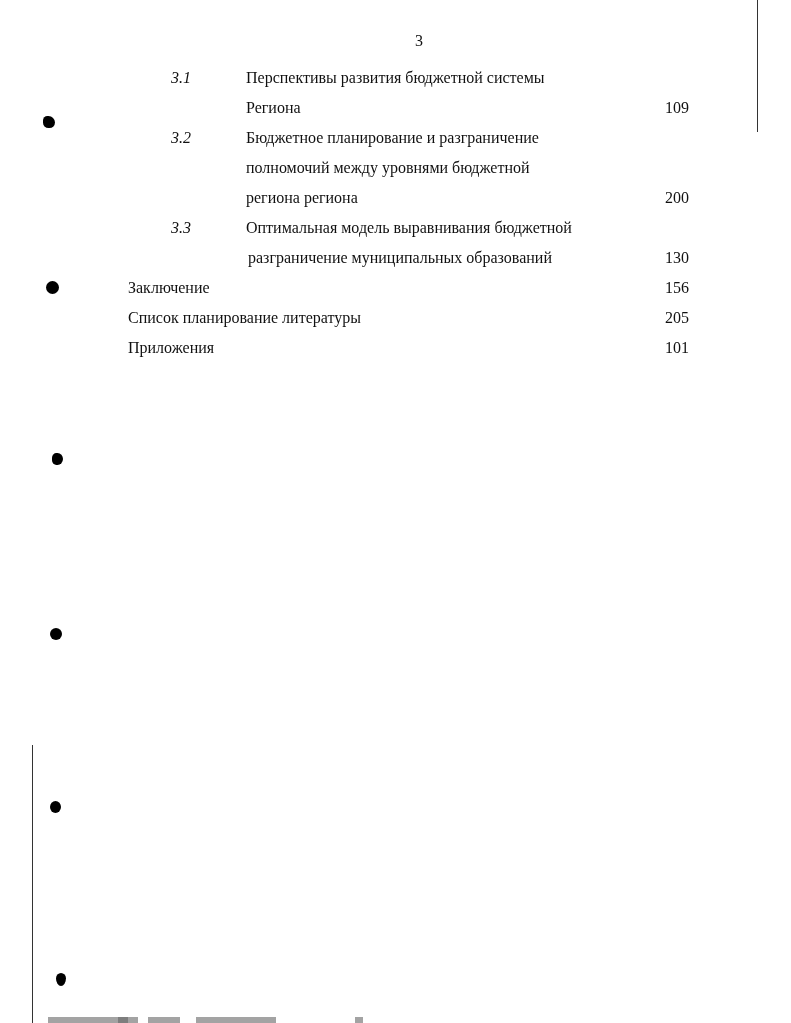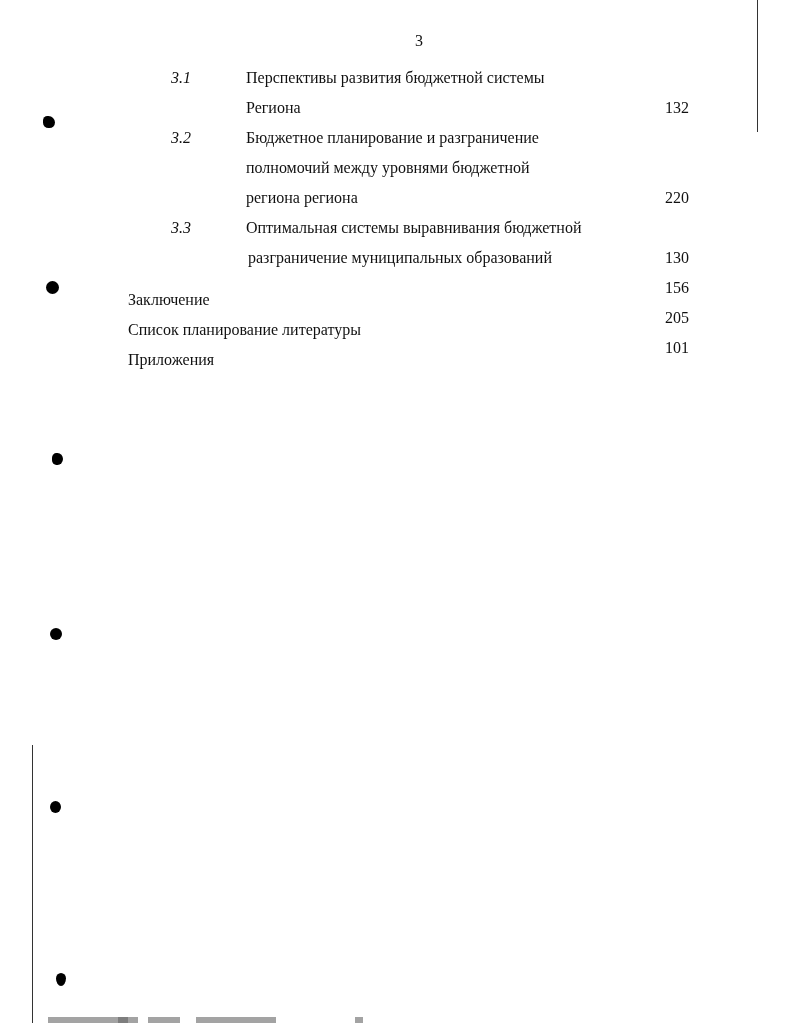--- a/index.html
+++ b/index.html
@@ -11,21 +11,21 @@
     }
     .page-number {
       position: absolute; left: 415px; top: 32px;
       font-size: 16px;
     }
     .toc-line {
       position: absolute; font-size: 16px; white-space: nowrap; line-height: 20px;
     }
     .num { position: absolute; left: 171px; font-style: italic; }
     .text-indent { position: absolute; left: 215px; margin-left: 31px; }
-    .text-top { position: absolute; left: 128px; margin-top: 12px; }
+    .text-top { position: absolute; left: 128px; }
     .pg { position: absolute; left: 665px; }
     .hole {
       position: absolute; background: #000; border-radius: 50%;
     }
     .scan-line { position: absolute; background: #333; }
     .bottom-artifact {
       position: absolute; top: 1017px; height: 6px; background: #666; opacity: 0.6;
     }
   </style>
 </head>
@@ -35,42 +35,42 @@
 
 <div>
 
   <div>
     <div class="toc-line" style="top:68px; left:0; width:791px;">
       <span class="num">3.1</span>
       <span class="text-indent">Перспективы развития бюджетной системы</span>
     </div>
     <div class="toc-line" style="top:98px; left:0; width:791px;">
       <span class="text-indent">Региона</span>
-      <span class="pg">132</span>
+      <span class="pg">109</span>
     </div>
   </div>
 
   <div>
     <div class="toc-line" style="top:128px; left:0; width:791px;">
       <span class="num">3.2</span>
       <span class="text-indent">Бюджетное планирование и разграничение</span>
     </div>
     <div class="toc-line" style="top:158px; left:0; width:791px;">
       <span class="text-indent">полномочий между уровнями бюджетной</span>
     </div>
     <div class="toc-line" style="top:188px; left:0; width:791px;">
       <span class="text-indent">региона региона</span>
-      <span class="pg">220</span>
+      <span class="pg">200</span>
     </div>
   </div>
 
   <div>
     <div class="toc-line" style="top:218px; left:0; width:791px;">
       <span class="num">3.3</span>
-      <span class="text-indent">Оптимальная системы выравнивания бюджетной</span>
+      <span class="text-indent">Оптимальная модель выравнивания бюджетной</span>
     </div>
     <div class="toc-line" style="top:248px; left:0; width:791px;">
       <span class="text-indent" style="left:217px;">разграничение муниципальных образований</span>
       <span class="pg">130</span>
     </div>
   </div>
 
   <div>
     <div class="toc-line" style="top:278px; left:0; width:791px;">
       <span class="text-top">Заключение</span>

